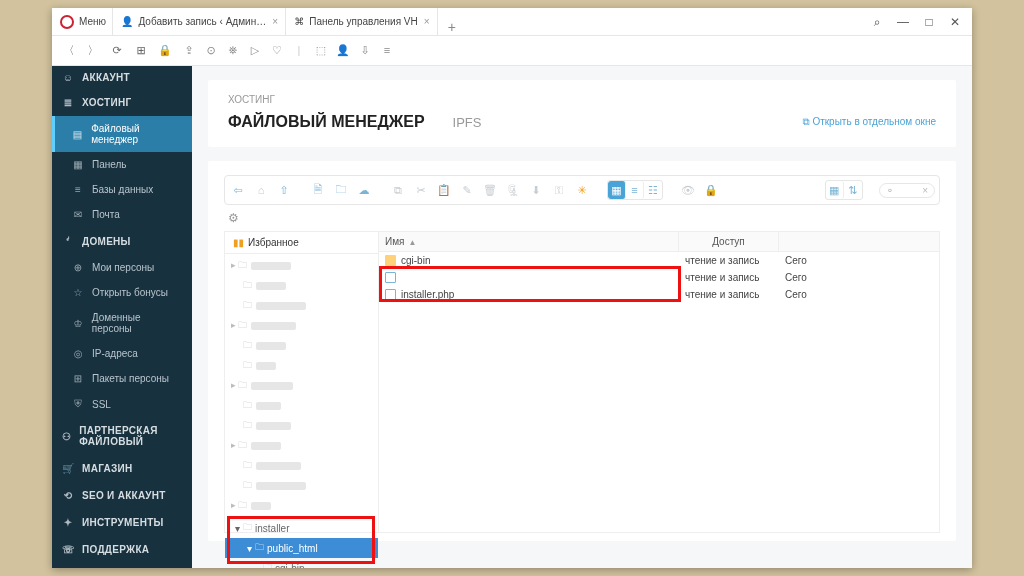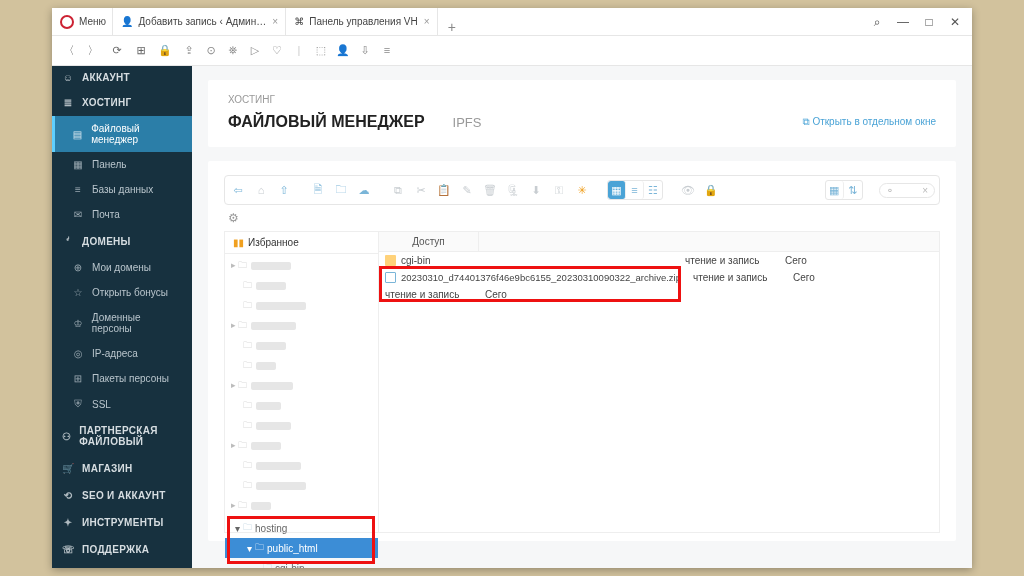--- a/index.html
+++ b/index.html
@@ -155,21 +155,21 @@
       <div class="sb-item">
           <span class="sb-ico">✉</span>
           <span>Почта</span>
         </div>
       <div class="sb-head">
           <span class="sb-ico">ᔊ</span>
           <span>ДОМЕНЫ</span>
         </div>
       <div class="sb-item">
           <span class="sb-ico">⊕</span>
-          <span>Мои домены</span>
+          <span>Мои персоны</span>
         </div>
       <div class="sb-item">
           <span class="sb-ico">☆</span>
           <span>Открыть бонусы</span>
         </div>
       <div class="sb-item">
           <span class="sb-ico">♔</span>
           <span>Доменные персоны</span>
         </div>
       <div class="sb-item">
@@ -313,56 +313,60 @@
               <div class="tr-row">
                   <span class="tr-folder">▸ 🗀</span>
                   <span class="blur" style="width:20px"></span>
                 </div>
             </div>
             <div style="position:relative;">
               <div class="hl-box1" style="left:2px;top:-2px;width:148px;height:48px;"></div>
               <div class="node" style="padding-left:10px">
                   <span>▾</span>
                   <span class="fold">🗀</span>
-                  <span>hosting</span>
+                  <span>installer</span>
                 </div>
               <div class="node sel" style="padding-left:22px">
                   <span>▾</span>
                   <span class="fold">🗀</span>
                   <span>public_html</span>
                 </div>
               <div class="node" style="padding-left:38px">
                   <span class="fold">🗀</span>
                   <span>cgi-bin</span>
                 </div>
             </div>
           </div>
 
           <div class="files" style="position:relative;">
             <div class="fh">
+              <div class="c1"><span>Имя</span><span class="sort">▲</span></div>
               <div class="c2">Доступ</div>
               <div class="c3"></div>
             </div>
             <div class="fr">
               <div class="c1">
                   <span class="f-ico folder"></span>
                   <span>cgi-bin</span>
                 </div>
               <div class="c2">чтение и запись</div>
               <div class="c3">Сего</div>
             </div>
             <div class="fr">
               <div class="c1">
                   <span class="f-ico file"></span>
-                  <span style="font-size:9.5px">20230310_d74401376f46e9bc6155_20230310090322_archive.zip</span>
                 </div>
               <div class="c2">чтение и запись</div>
               <div class="c3">Сего</div>
             </div>
             <div class="fr">
+              <div class="c1">
+                  <span class="f-ico file"></span>
+                  <span>installer.php</span>
+                </div>
               <div class="c2">чтение и запись</div>
               <div class="c3">Сего</div>
             </div>
             <div class="hl-box2" style="left:0px;top:34px;width:302px;height:36px;"></div>
           </div>
         </div>
       </div>
     </div>
   </div>
 </div>

